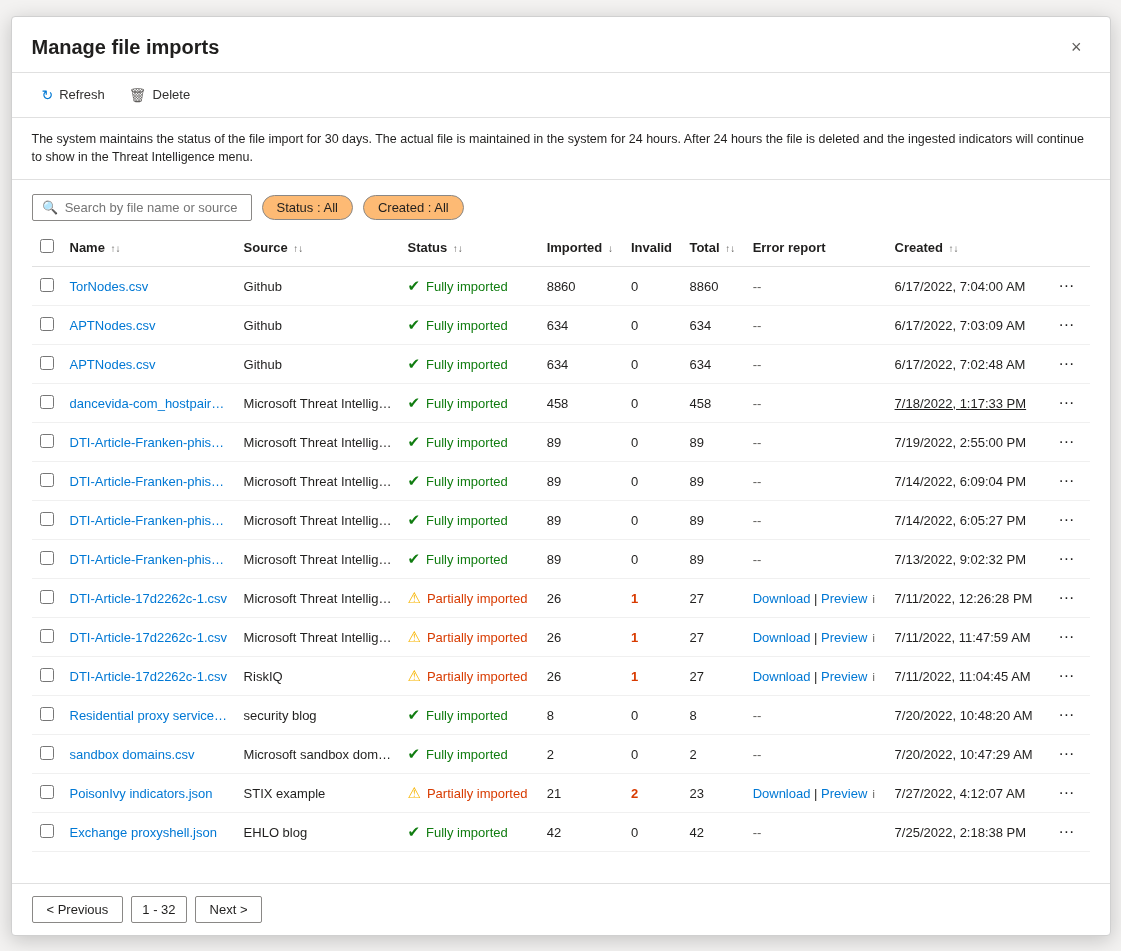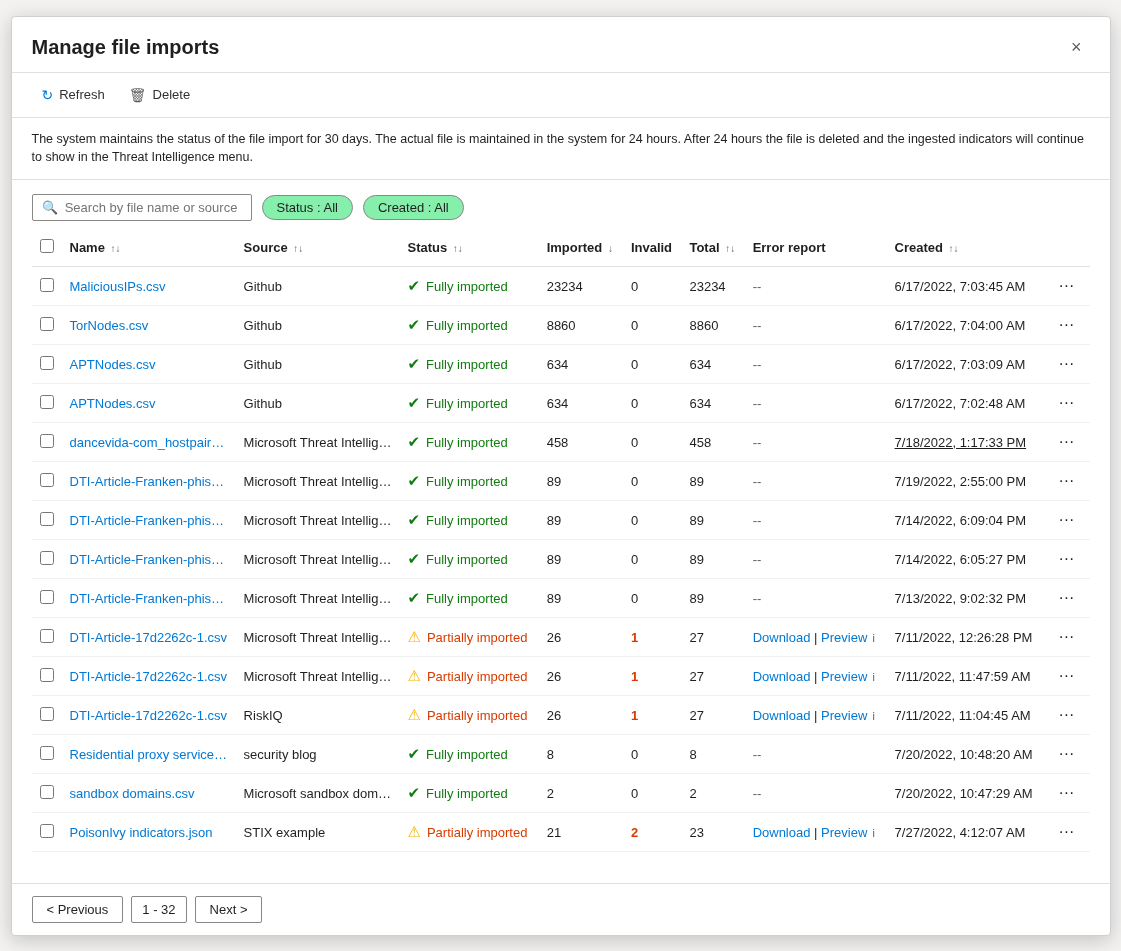--- a/index.html
+++ b/index.html
@@ -98,21 +98,21 @@
     .search-icon { color: #605e5c; font-size: 13px; }
     .filter-pill {
       display: flex;
       align-items: center;
       border: 1px solid #8a8886;
       border-radius: 16px;
       padding: 4px 14px;
       font-size: 13px;
       color: #201f1e;
       cursor: pointer;
-      background: #86efac;
+      background: #fdba74;
       gap: 4px;
     }
     .table-container {
       flex: 1;
       overflow-y: auto;
       padding: 0 20px;
     }
     table {
       width: 100%;
       border-collapse: collapse;
@@ -233,37 +233,20 @@
           <th>Status <span class="sort-icon">↑↓</span></th>
           <th>Imported <span class="sort-icon">↓</span></th>
           <th>Invalid</th>
           <th>Total <span class="sort-icon">↑↓</span></th>
           <th>Error report</th>
           <th>Created <span class="sort-icon">↑↓</span></th>
           <th></th>
         </tr>
       </thead>
       <tbody id="table-body">
-      <tr>
-            <td class="cb-col"><input type="checkbox" style=""></td>
-            <td class="name-col" title="MaliciousIPs.csv" style="color: rgb(0, 120, 212); cursor: pointer;">MaliciousIPs.csv</td>
-            <td class="source-col" title="Github">Github</td>
-            <td>
-              <div class="status-cell">
-                <span style="color:#107c10;font-size:15px;">✔</span>
-                <span style="color:#107c10;">Fully imported</span>
-              </div>
-            </td>
-            <td>23234</td>
-            <td>0</td>
-            <td>23234</td>
-            <td style="color: rgb(96, 94, 92);">--</td>
-            <td style="white-space: nowrap;">6/17/2022, 7:03:45 AM</td>
-            <td><button class="more-btn">···</button></td>
-          </tr>
           <tr>
             <td class="cb-col"><input type="checkbox" style=""></td>
             <td class="name-col" title="TorNodes.csv" style="color: rgb(0, 120, 212); cursor: pointer; margin-top: 40px;">TorNodes.csv</td>
             <td class="source-col" title="Github">Github</td>
             <td>
               <div class="status-cell">
                 <span style="color:#107c10;font-size:15px;">✔</span>
                 <span style="color:#107c10;">Fully imported</span>
               </div>
             </td>
@@ -488,20 +471,37 @@
                 <span style="color:#d83b01;">Partially imported</span>
               </div>
             </td>
             <td>21</td>
             <td style="color: rgb(216, 59, 1); font-weight: 600;">2</td>
             <td>23</td>
             <td><a href="#" class="error-link">Download</a> | <a href="#" class="error-link">Preview</a><span class="preview-icon"> ℹ</span></td>
             <td style="white-space: nowrap;">7/27/2022, 4:12:07 AM</td>
             <td><button class="more-btn">···</button></td>
           </tr>
+          <tr>
+            <td class="cb-col"><input type="checkbox" style=""></td>
+            <td class="name-col" title="Exchange proxyshell.json" style="color: rgb(0, 120, 212); cursor: pointer;">Exchange proxyshell.json</td>
+            <td class="source-col" title="EHLO blog">EHLO blog</td>
+            <td>
+              <div class="status-cell">
+                <span style="color:#107c10;font-size:15px;">✔</span>
+                <span style="color:#107c10;">Fully imported</span>
+              </div>
+            </td>
+            <td>42</td>
+            <td>0</td>
+            <td>42</td>
+            <td style="color: rgb(96, 94, 92);">--</td>
+            <td style="white-space: nowrap;">7/25/2022, 2:18:38 PM</td>
+            <td><button class="more-btn">···</button></td>
+          </tr>
         </tbody>
     </table>
   </div>
 
   <div class="pagination">
     <button class="page-btn">&lt; Previous</button>
     <span class="page-info">1 - 32</span>
     <button class="page-btn">Next &gt;</button>
   </div>
 

